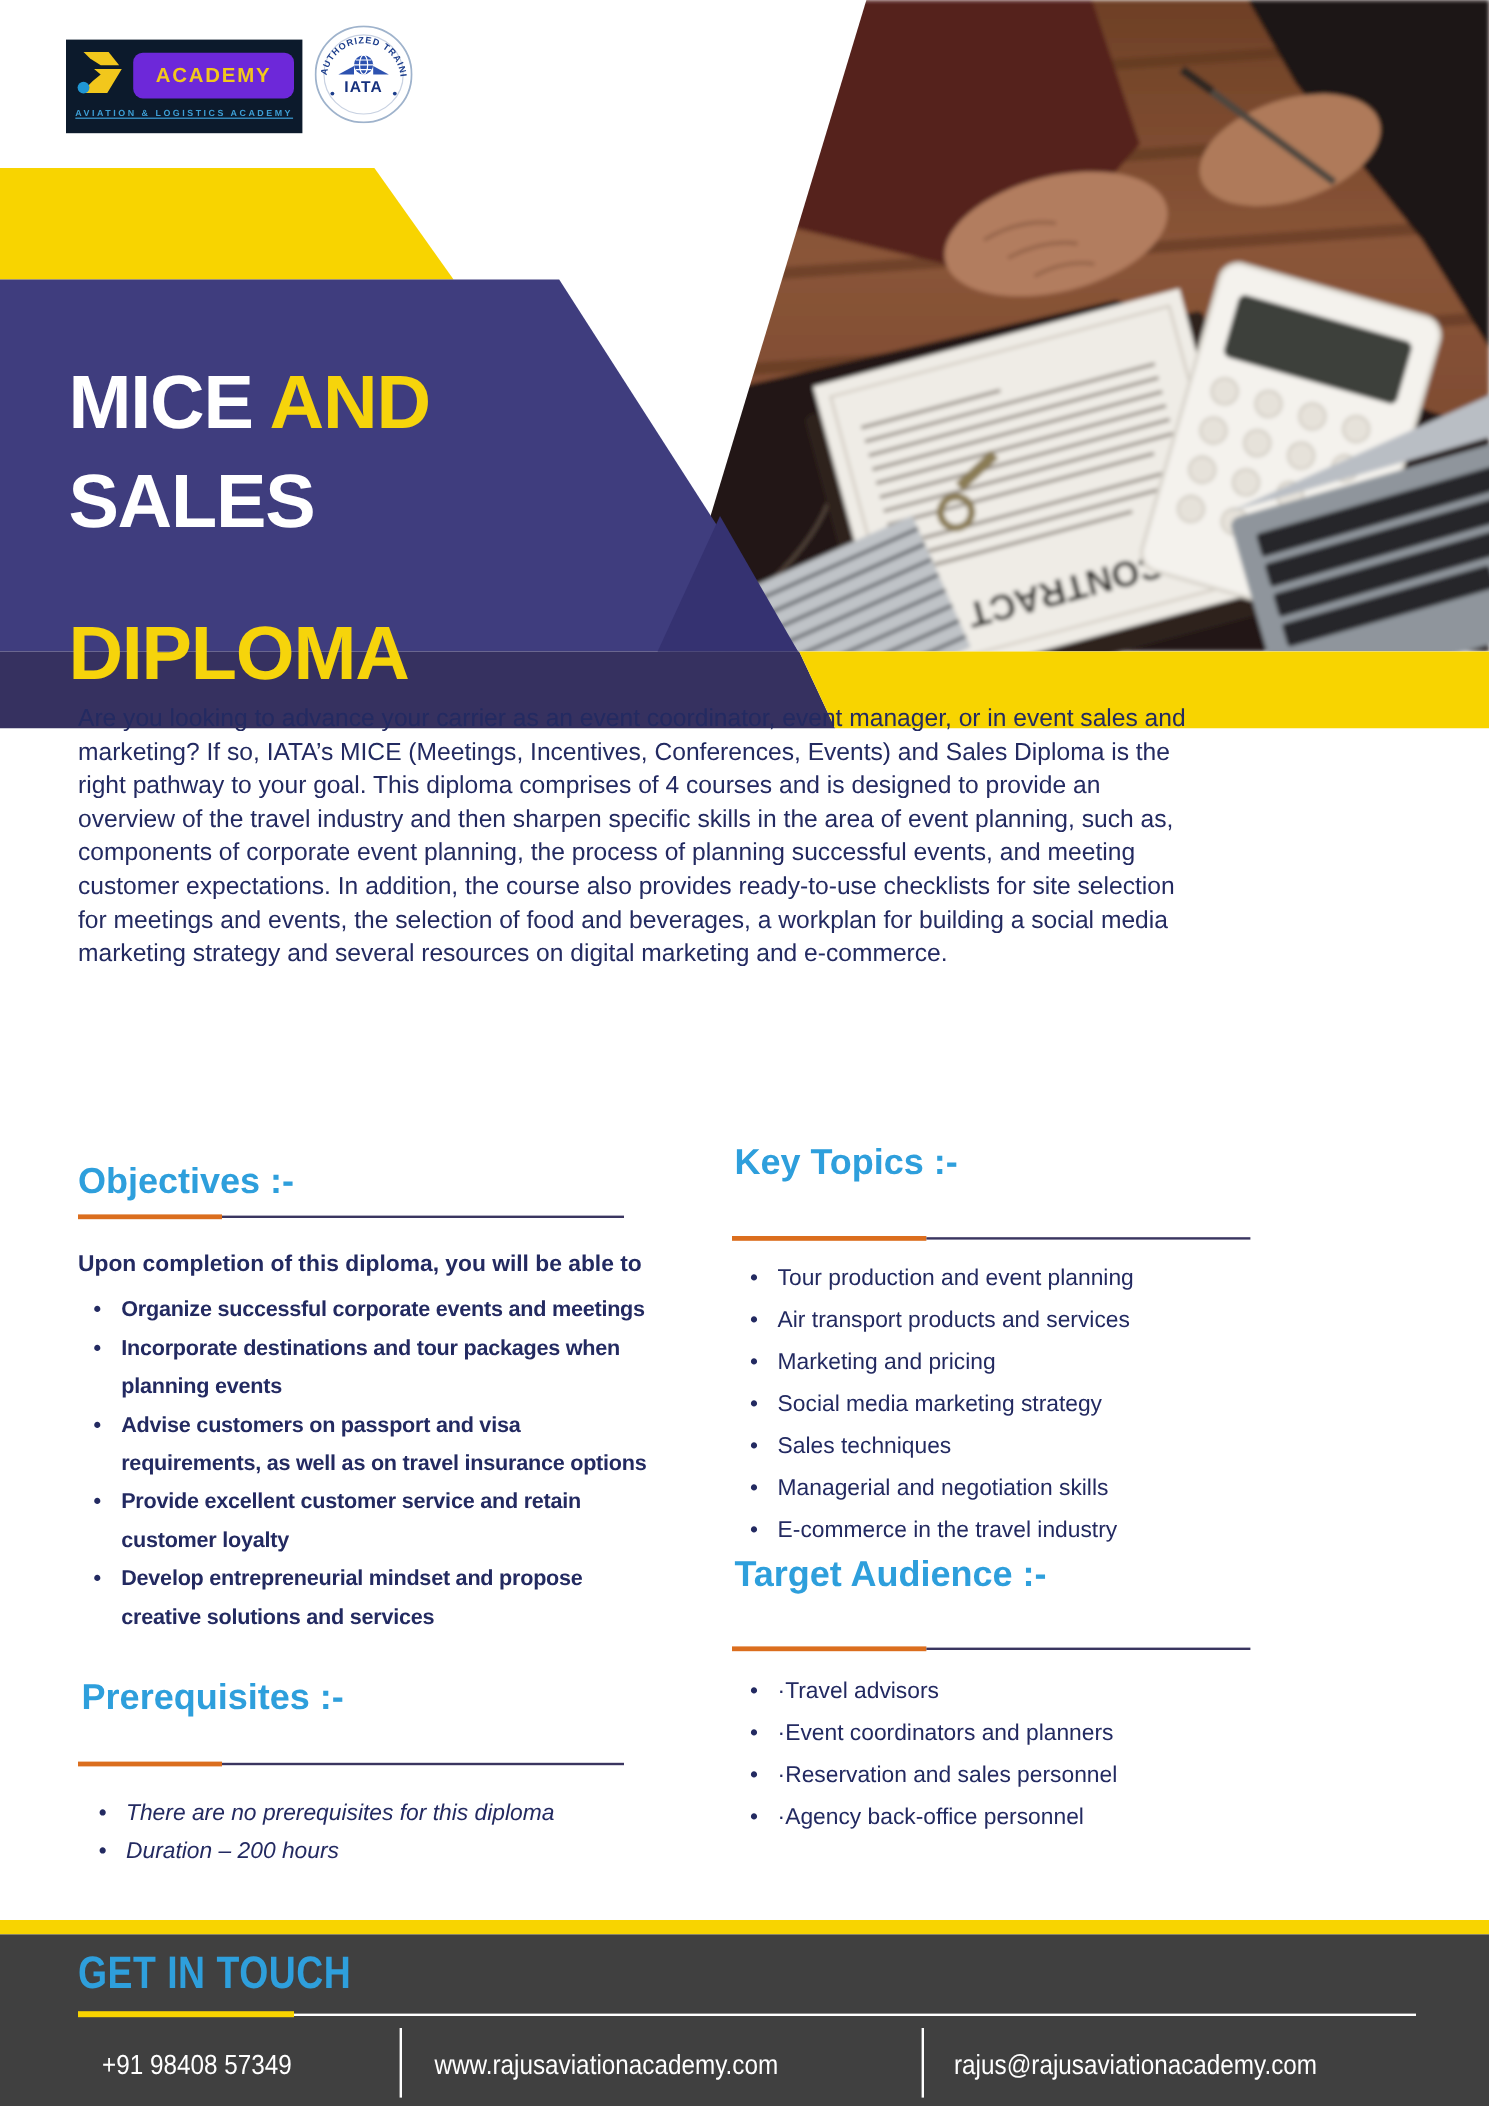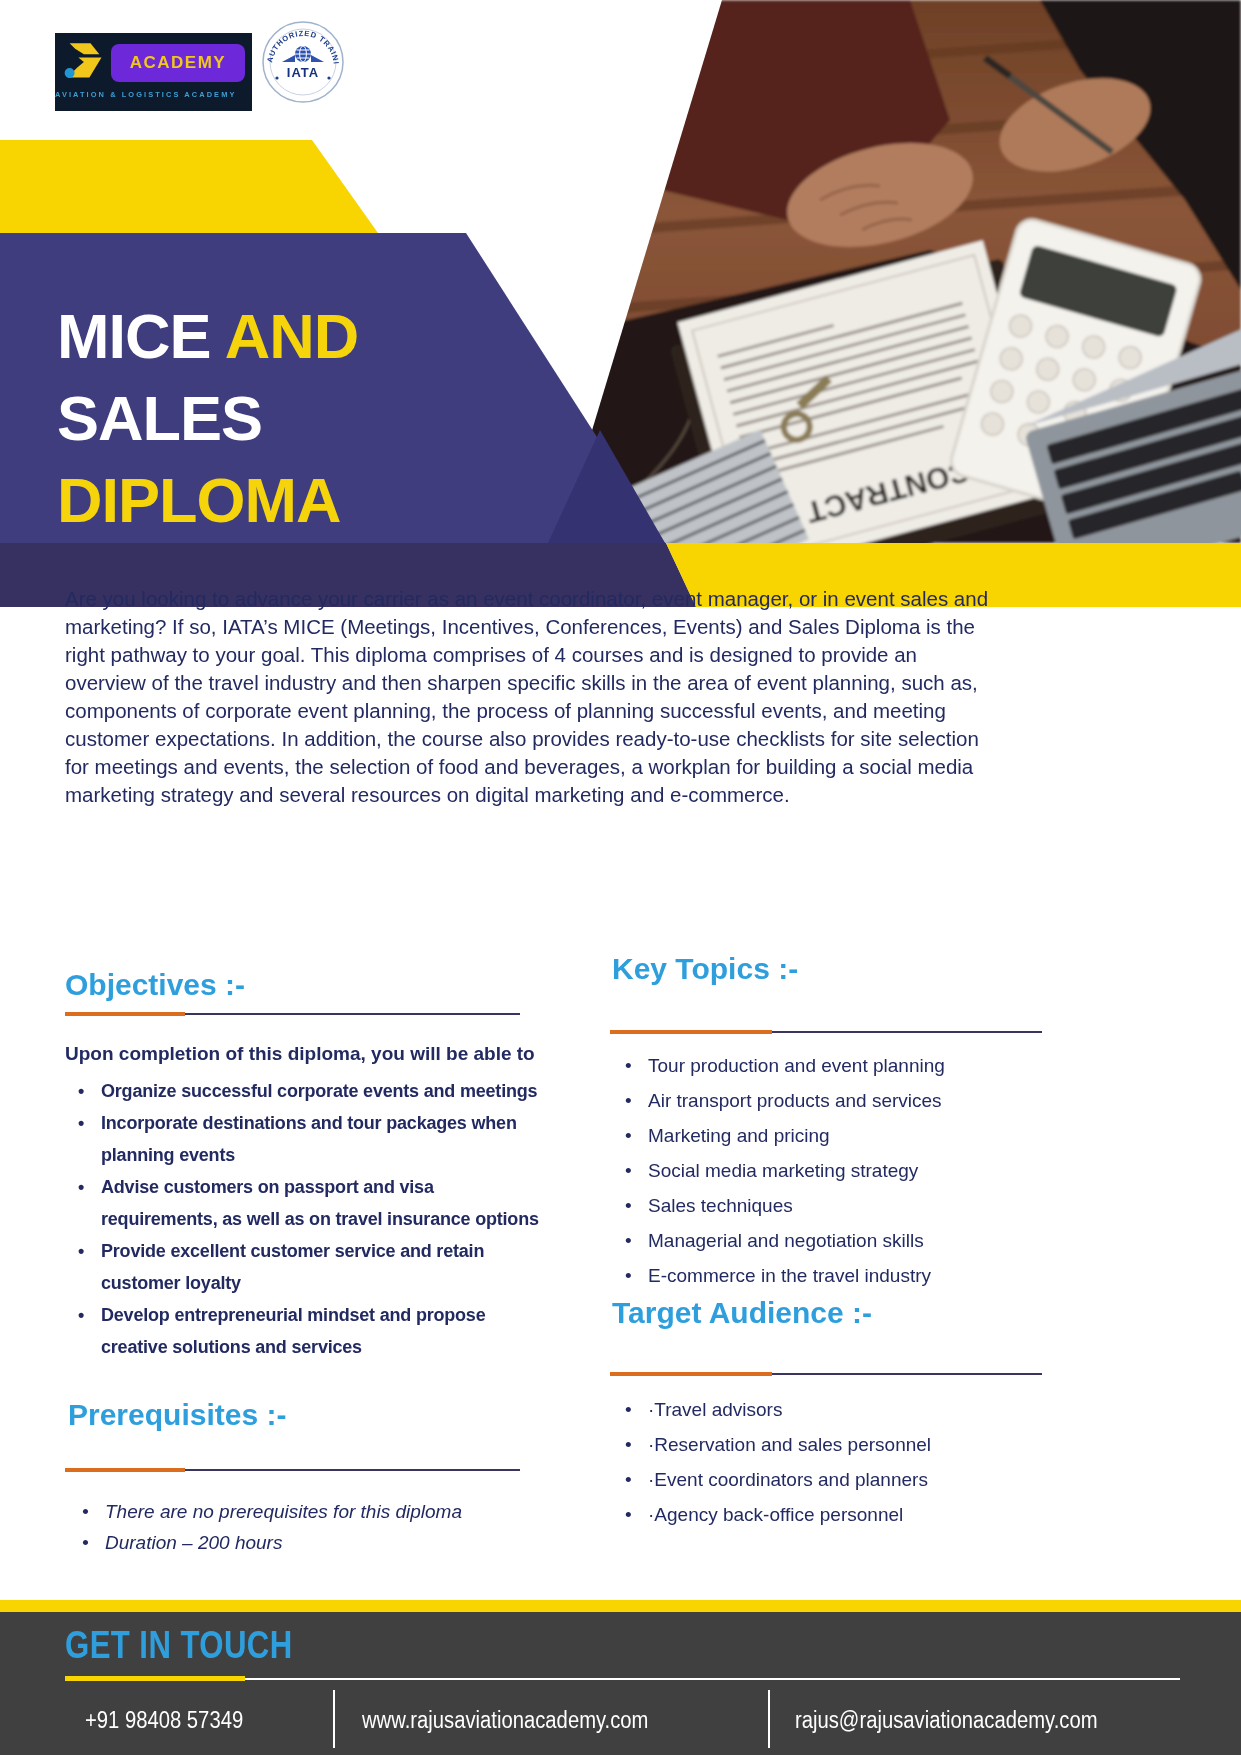--- a/index.html
+++ b/index.html
@@ -13,32 +13,32 @@
 
   
   .logo-box { left:55px; top:33px; width:197px; height:78px; background:#0C1A2C; }
   .logo-mark { position:absolute; left:8px; top:8px; }
   .logo-academy {
     position:absolute; left:56px; top:11px; width:134px; height:38px;
     background:#6d28d9; border-radius:8px; display:flex; align-items:center; justify-content:center;
     color:#F2C71C; font-weight:bold; font-size:17px; letter-spacing:1.5px;
   }
   .logo-tagline {
-    position:absolute; left:0; right:0; top:57px; 
-    color:#3D9FD6; font-size:7.4px; font-weight:bold; letter-spacing:2.1px; white-space:nowrap;
+    position:absolute; left:0; right:0; top:57px; text-align:center;
+    color:#3D9FD6; font-size:7.4px; font-weight:bold; letter-spacing:2.1px; white-space:nowrap;text-decoration:underline;
   }
   .iata-badge { left:262px; top:21px; }
 
   
   .hero-svg { left:0; top:0; }
   .hero-title {
     left:57px; top:295px; font-weight:bold; font-size:63px; line-height:82px;
     letter-spacing:-1px; color:#ffffff; white-space:nowrap;
   }
-  .hero-title .yellow { color:#F6D40B; }
+  .hero-title .yellow { color:#F6D40B;margin-top:45px; }
 
   
   .intro {
     left:65px; top:585px; width:1070px; font-size:20.5px; line-height:28px;
     color:#232A61; white-space:pre-line;
   }
 
   
   .sec-heading { font-size:30px; font-weight:bold; color:#2E9FDC; white-space:nowrap; }
   .rule { height:4px; }
@@ -285,22 +285,22 @@
     <li>E-commerce in the travel industry</li>
   </ul>
 
   <div class="abs sec-heading" style="left:612px; top:1296px;">Target Audience :-</div>
   <div class="abs rule" style="left:610px; top:1372px; width:432px;">
     <div class="orange" style="width:162px;"></div>
       <div class="line" style="left:162px; width:270px;"></div>
   </div>
   <ul class="abs blist ta-list">
     <li>·Travel advisors</li>
+    <li>·Event coordinators and planners</li>
     <li>·Reservation and sales personnel</li>
-    <li>·Event coordinators and planners</li>
     <li>·Agency back-office personnel</li>
   </ul>
 
   <div class="abs sec-heading" style="left:68px; top:1398px;">Prerequisites :-</div>
   <div class="abs rule" style="left:65px; top:1468px; width:455px;">
     <div class="orange" style="width:120px;"></div>
       <div class="line" style="left:120px; width:335px;"></div>
   </div>
   <ul class="abs blist pr-list">
     <li>There are no prerequisites for this diploma</li>

